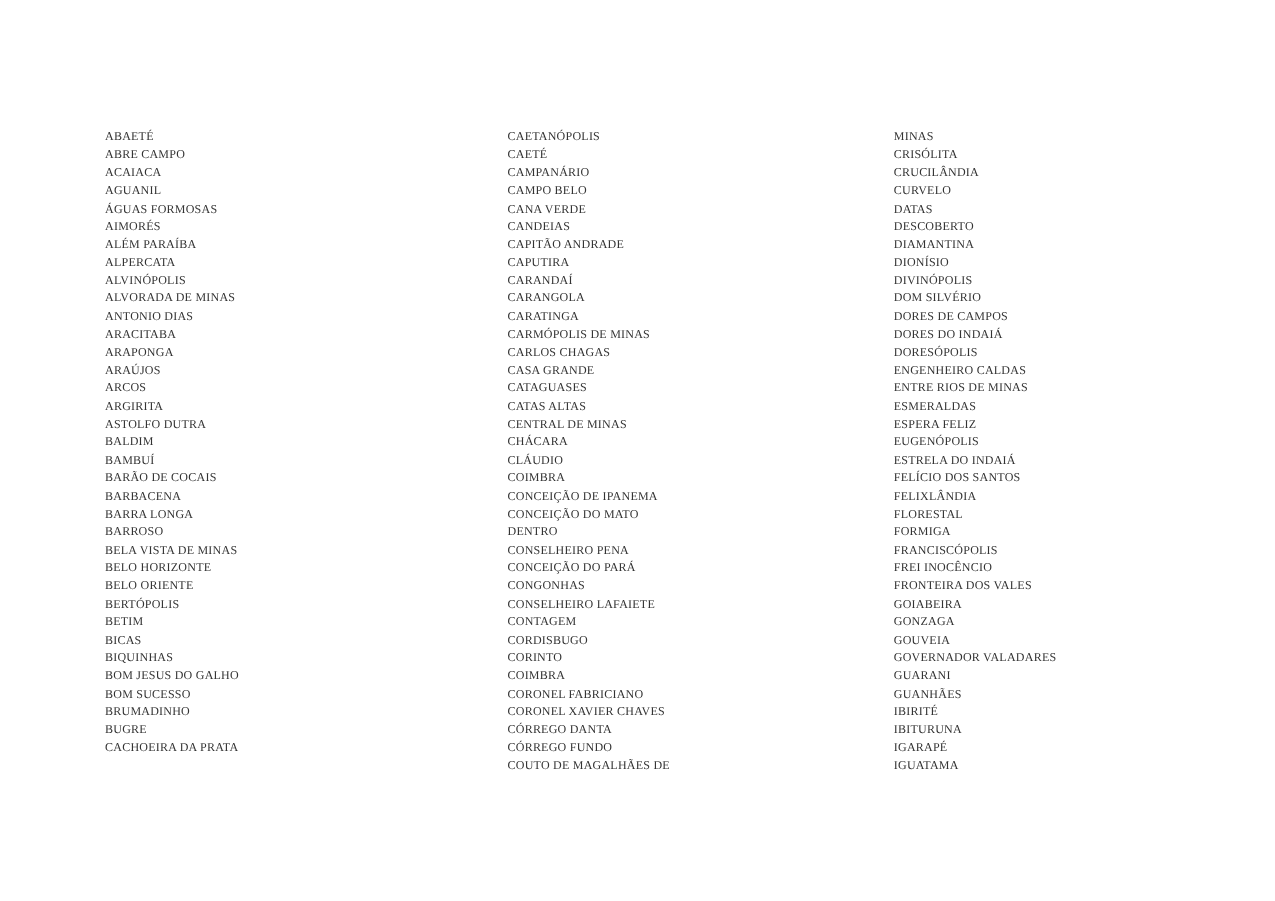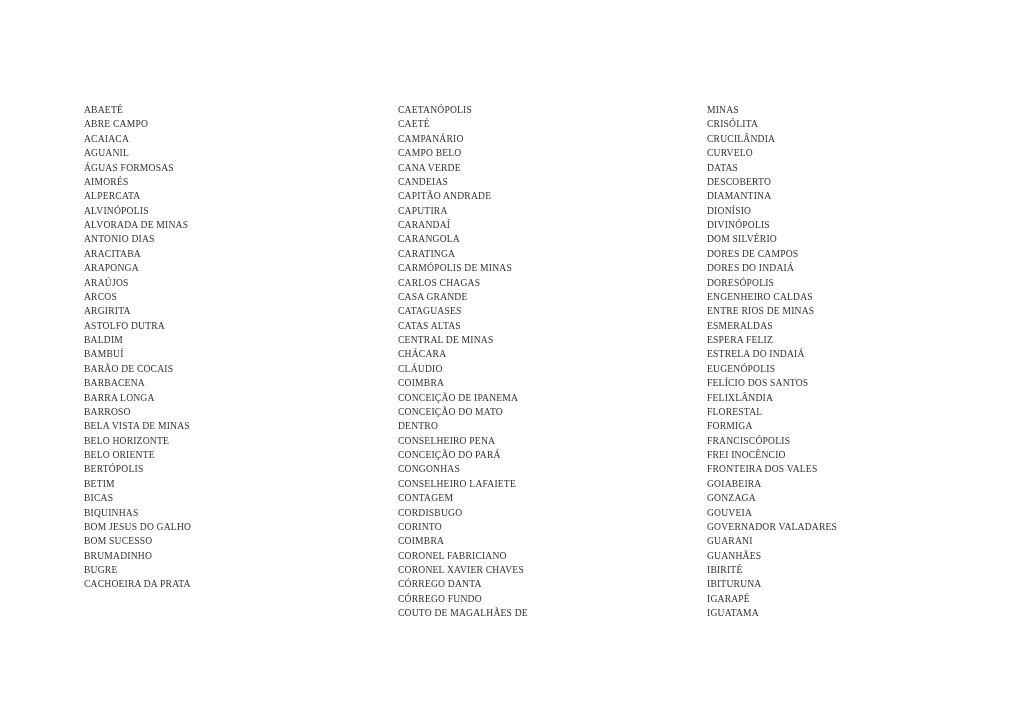--- a/index.html
+++ b/index.html
@@ -32,21 +32,21 @@
     flex-direction: row;
     align-items: flex-start;
   }
 
   .column {
     display: flex;
     flex-direction: column;
   }
 
   #column-1 { margin-left: 84px;  width: 310px; }
-  #column-2 { margin-left: 4px;   width: 309px; justify-content: center; }
+  #column-2 { margin-left: 12px;   width: 309px; justify-content: center; }
   #column-3 { margin-left: 0px;   width: 300px; }
 
   .entry {
     font-family: "Liberation Serif", "DejaVu Serif", serif;
     font-size: 9.6px;
     line-height: 14.38px;
     height: 14.38px;
     color: #333333;
     white-space: nowrap;
     letter-spacing: 0.02em;
@@ -58,20 +58,21 @@
 
 <div id="page">
   <div class="columns">
     <div class="column" id="column-1">
         <div class="entry">ABAETÉ</div>
         <div class="entry">ABRE CAMPO</div>
         <div class="entry">ACAIACA</div>
         <div class="entry">AGUANIL</div>
         <div class="entry">ÁGUAS FORMOSAS</div>
         <div class="entry">AIMORÉS</div>
+        <div class="entry">ALÉM PARAÍBA</div>
         <div class="entry">ALPERCATA</div>
         <div class="entry">ALVINÓPOLIS</div>
         <div class="entry">ALVORADA DE MINAS</div>
         <div class="entry">ANTONIO DIAS</div>
         <div class="entry">ARACITABA</div>
         <div class="entry">ARAPONGA</div>
         <div class="entry">ARAÚJOS</div>
         <div class="entry">ARCOS</div>
         <div class="entry">ARGIRITA</div>
         <div class="entry">ASTOLFO DUTRA</div>
@@ -143,22 +144,22 @@
         <div class="entry">DIONÍSIO</div>
         <div class="entry">DIVINÓPOLIS</div>
         <div class="entry">DOM SILVÉRIO</div>
         <div class="entry">DORES DE CAMPOS</div>
         <div class="entry">DORES DO INDAIÁ</div>
         <div class="entry">DORESÓPOLIS</div>
         <div class="entry">ENGENHEIRO CALDAS</div>
         <div class="entry">ENTRE RIOS DE MINAS</div>
         <div class="entry">ESMERALDAS</div>
         <div class="entry">ESPERA FELIZ</div>
+        <div class="entry">EUGENÓPOLIS</div>
         <div class="entry">ESTRELA DO INDAIÁ</div>
-        <div class="entry">EUGENÓPOLIS</div>
         <div class="entry">FELÍCIO DOS SANTOS</div>
         <div class="entry">FELIXLÂNDIA</div>
         <div class="entry">FLORESTAL</div>
         <div class="entry">FORMIGA</div>
         <div class="entry">FRANCISCÓPOLIS</div>
         <div class="entry">FREI INOCÊNCIO</div>
         <div class="entry">FRONTEIRA DOS VALES</div>
         <div class="entry">GOIABEIRA</div>
         <div class="entry">GONZAGA</div>
         <div class="entry">GOUVEIA</div>

